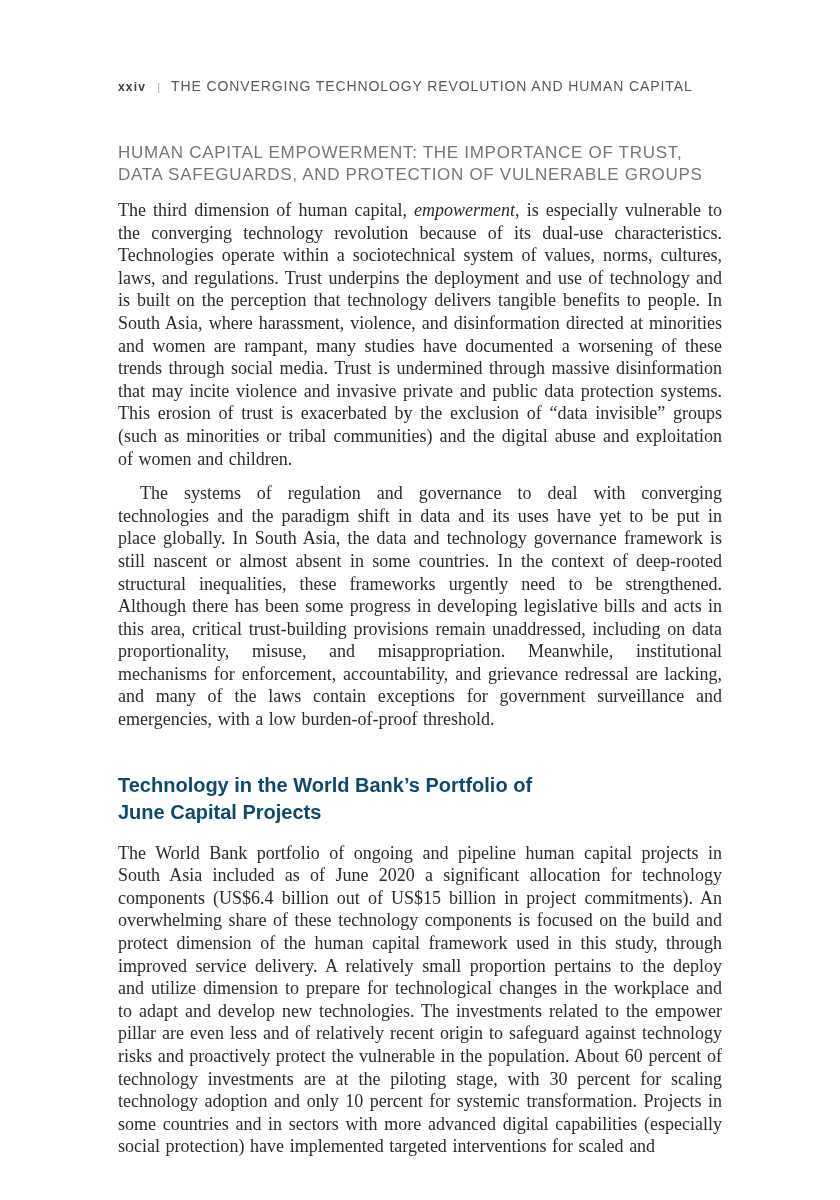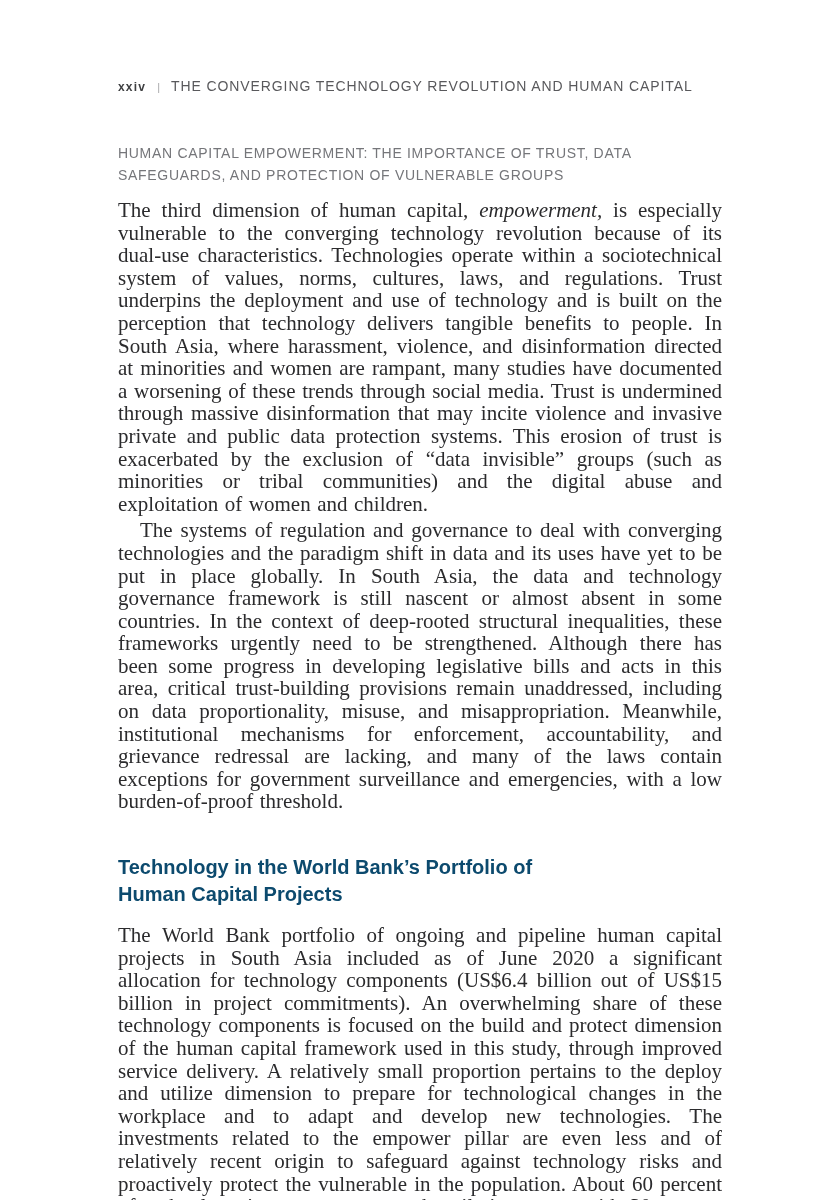--- a/index.html
+++ b/index.html
@@ -43,41 +43,41 @@
   .running-title {
     font-size: 14px;
     letter-spacing: 0.9px;
     color: #59595c;
     font-weight: 400;
   }
   
   .section-heading {
     margin-top: 48px;
     font-family: "Liberation Sans", sans-serif;
-    font-size: 14px;
+    font-size: 17px;
     line-height: 22px;
     letter-spacing: 0.7px;
     color: #75767a;
     font-weight: 400;
   }
   
   .body-para {
     font-family: "Liberation Serif", serif;
-    font-size: 21px;
+    font-size: 18px;
     line-height: 22.6px;
     color: #2b2b2d;
     text-align: justify;
     word-spacing: 0.06em;
     margin: 0;
   }
   .para-first {
     margin-top: 13px;
   }
   .para-follow {
-    margin-top: 4px;
+    margin-top: 12px;
     text-indent: 22px;
   }
   .italic { font-style: italic; }
   
   .subsection-heading {
     margin-top: 41px;
     font-family: "Liberation Sans", sans-serif;
     font-size: 20px;
     line-height: 27px;
     font-weight: 700;
@@ -100,19 +100,19 @@
     </div>
 
     <div class="section-heading">HUMAN CAPITAL EMPOWERMENT: THE IMPORTANCE OF TRUST, DATA SAFEGUARDS, AND PROTECTION OF VULNERABLE GROUPS</div>
 
     <p class="body-para para-first"><span>The third dimension of human capital, </span><span class="italic">empowerment,</span><span> is especially vulnerable to the converging technology revolution because of its dual-use characteristics. Technologies operate within a sociotechnical system of values, norms, cultures, laws, and regulations. Trust underpins the deployment and use of technology and is built on the perception that technology delivers tangible benefits to people. In South Asia, where harassment, violence, and disinformation directed at minorities and women are rampant, many studies have documented a worsening of these trends through social media. Trust is undermined through massive disinformation that may incite violence and invasive private and public data protection systems. This erosion of trust is exacerbated by the exclusion of “data invisible” groups (such as minorities or tribal communities) and the digital abuse and exploitation of women and children.</span></p>
 
     <p class="body-para para-follow">The systems of regulation and governance to deal with converging technologies and the paradigm shift in data and its uses have yet to be put in place globally. In South Asia, the data and technology governance framework is still nascent or almost absent in some countries. In the context of deep-rooted structural inequalities, these frameworks urgently need to be strengthened. Although there has been some progress in developing legislative bills and acts in this area, critical trust-building provisions remain unaddressed, including on data proportionality, misuse, and misappropriation. Meanwhile, institutional mechanisms for enforcement, accountability, and grievance redressal are lacking, and many of the laws contain exceptions for government surveillance and emergencies, with a low burden-of-proof threshold.</p>
 
     <div class="subsection-heading">
       <div>Technology in the World Bank’s Portfolio of</div>
-      <div>Human Capital Projects</div>
+      <div>June Capital Projects</div>
     </div>
 
     <p class="body-para subsection-body">The World Bank portfolio of ongoing and pipeline human capital projects in South Asia included as of June 2020 a significant allocation for technology components (US$6.4 billion out of US$15 billion in project commitments). An overwhelming share of these technology components is focused on the build and protect dimension of the human capital framework used in this study, through improved service delivery. A relatively small proportion pertains to the deploy and utilize dimension to prepare for technological changes in the workplace and to adapt and develop new technologies. The investments related to the empower pillar are even less and of relatively recent origin to safeguard against technology risks and proactively protect the vulnerable in the population. About 60 percent of technology investments are at the piloting stage, with 30 percent for scaling technology adoption and only 10 percent for systemic transformation. Projects in some countries and in sectors with more advanced digital capabilities (especially social protection) have implemented targeted interventions for scaled and</p>
 
   </div>
 </div>
 
 </body></html>

